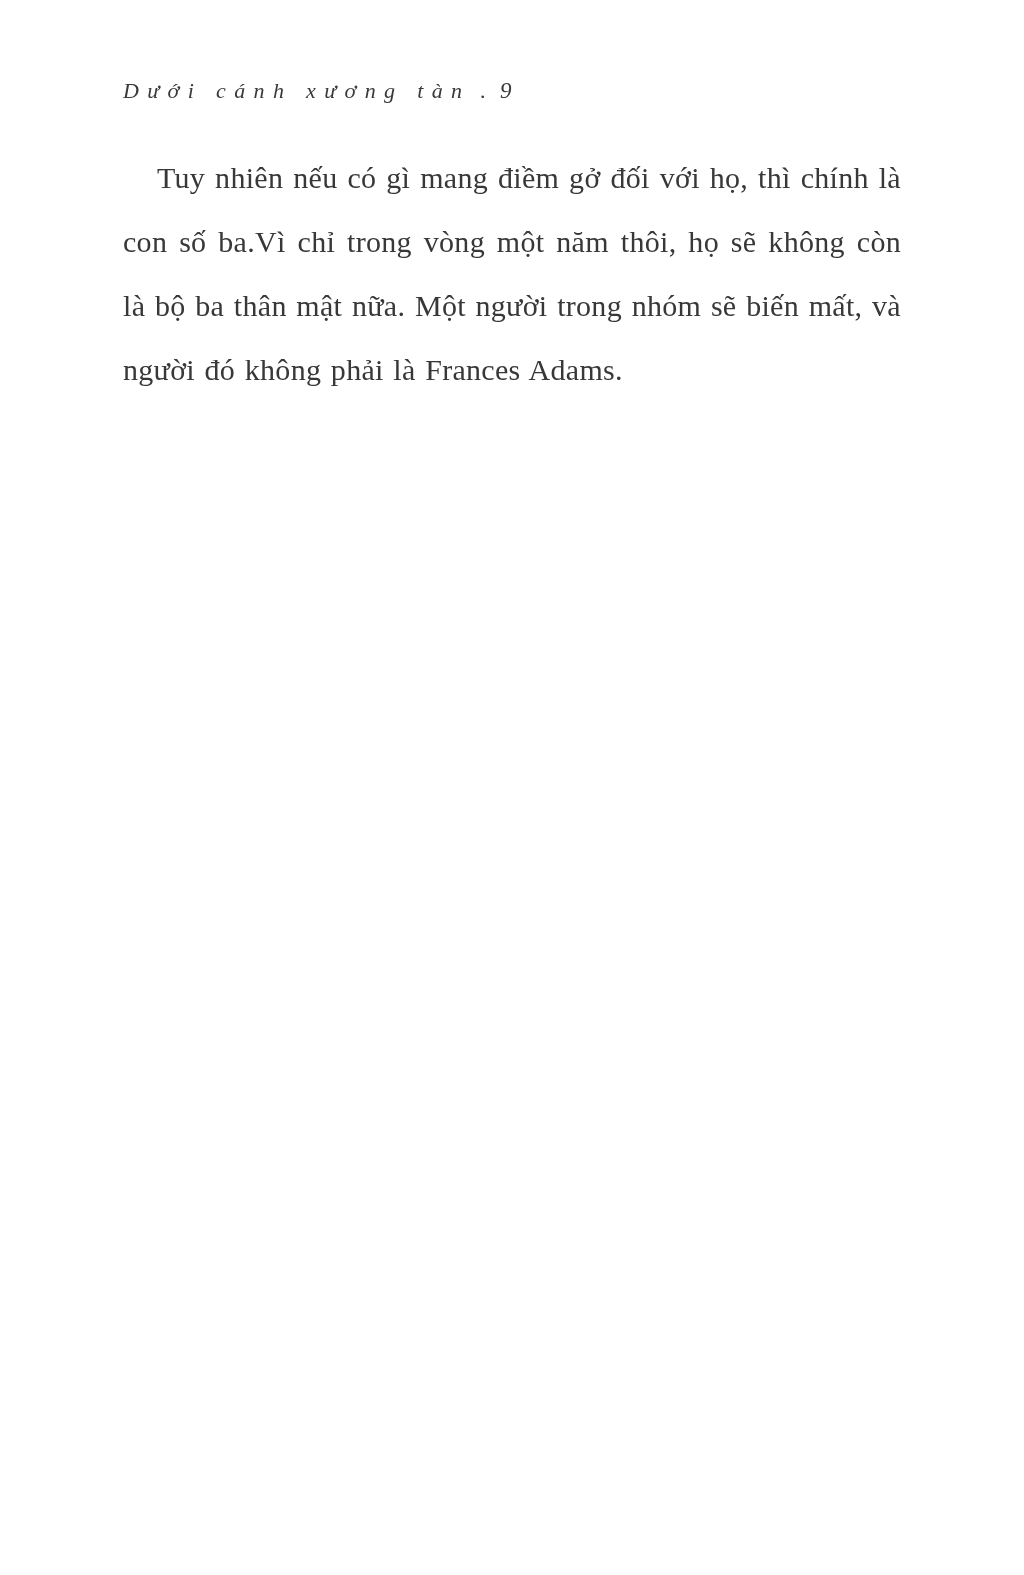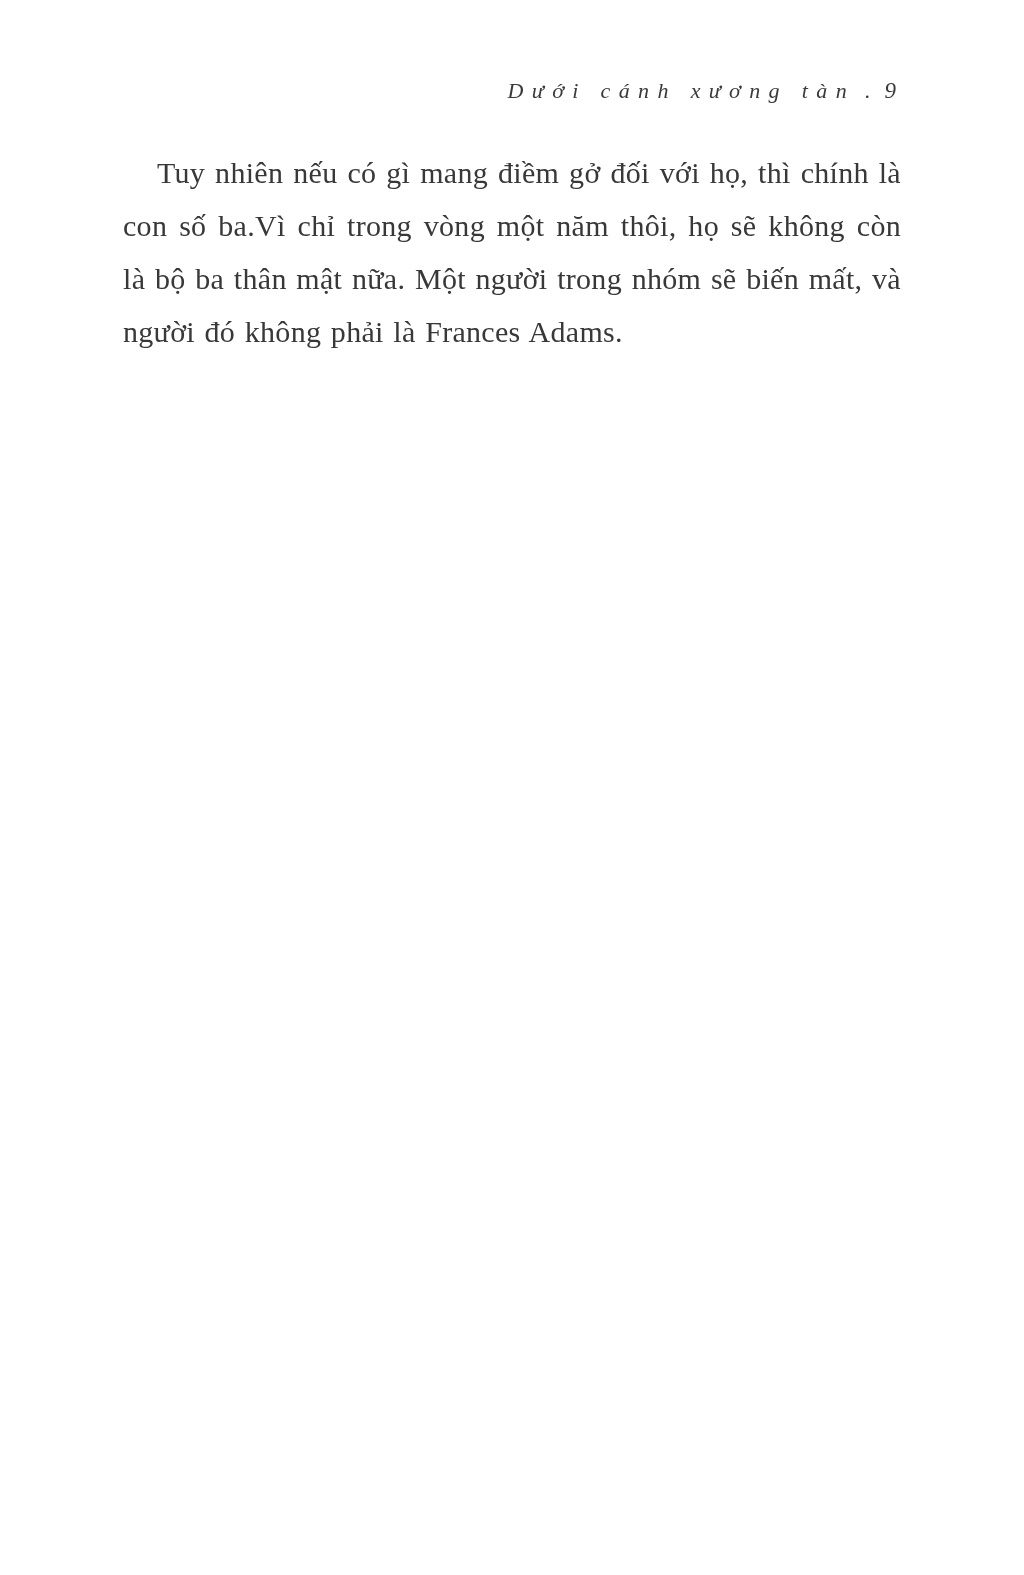--- a/index.html
+++ b/index.html
@@ -15,21 +15,20 @@
     font-family: "Liberation Serif", "DejaVu Serif", serif;
     color: #353535;
     box-sizing: border-box;
     overflow: hidden;
   }
   .running-head {
     position: absolute;
     top: 78px;
     left: 123px;
     right: 128px;
-    text-align: right;
     font-style: italic;
     font-size: 22px;
     letter-spacing: 0.38em;
     color: #3a3a3a;
     white-space: nowrap;
   }
   .running-head .sep {
     letter-spacing: 0;
     padding: 0 14px 0 10px;
   }
@@ -39,21 +38,21 @@
   }
   .body-text {
     position: absolute;
     top: 146px;
     left: 123px;
     width: 778px;
   }
   .body-text p {
     margin: 0 0 3px 0;
     font-size: 30px;
-    line-height: 53px;
+    line-height: 64px;
     text-align: justify;
     text-indent: 34px;
     color: #383838;
     letter-spacing: 0.01em;
     word-spacing: 0.06em;
   }
 </style>
 </head>
 <body>
 

